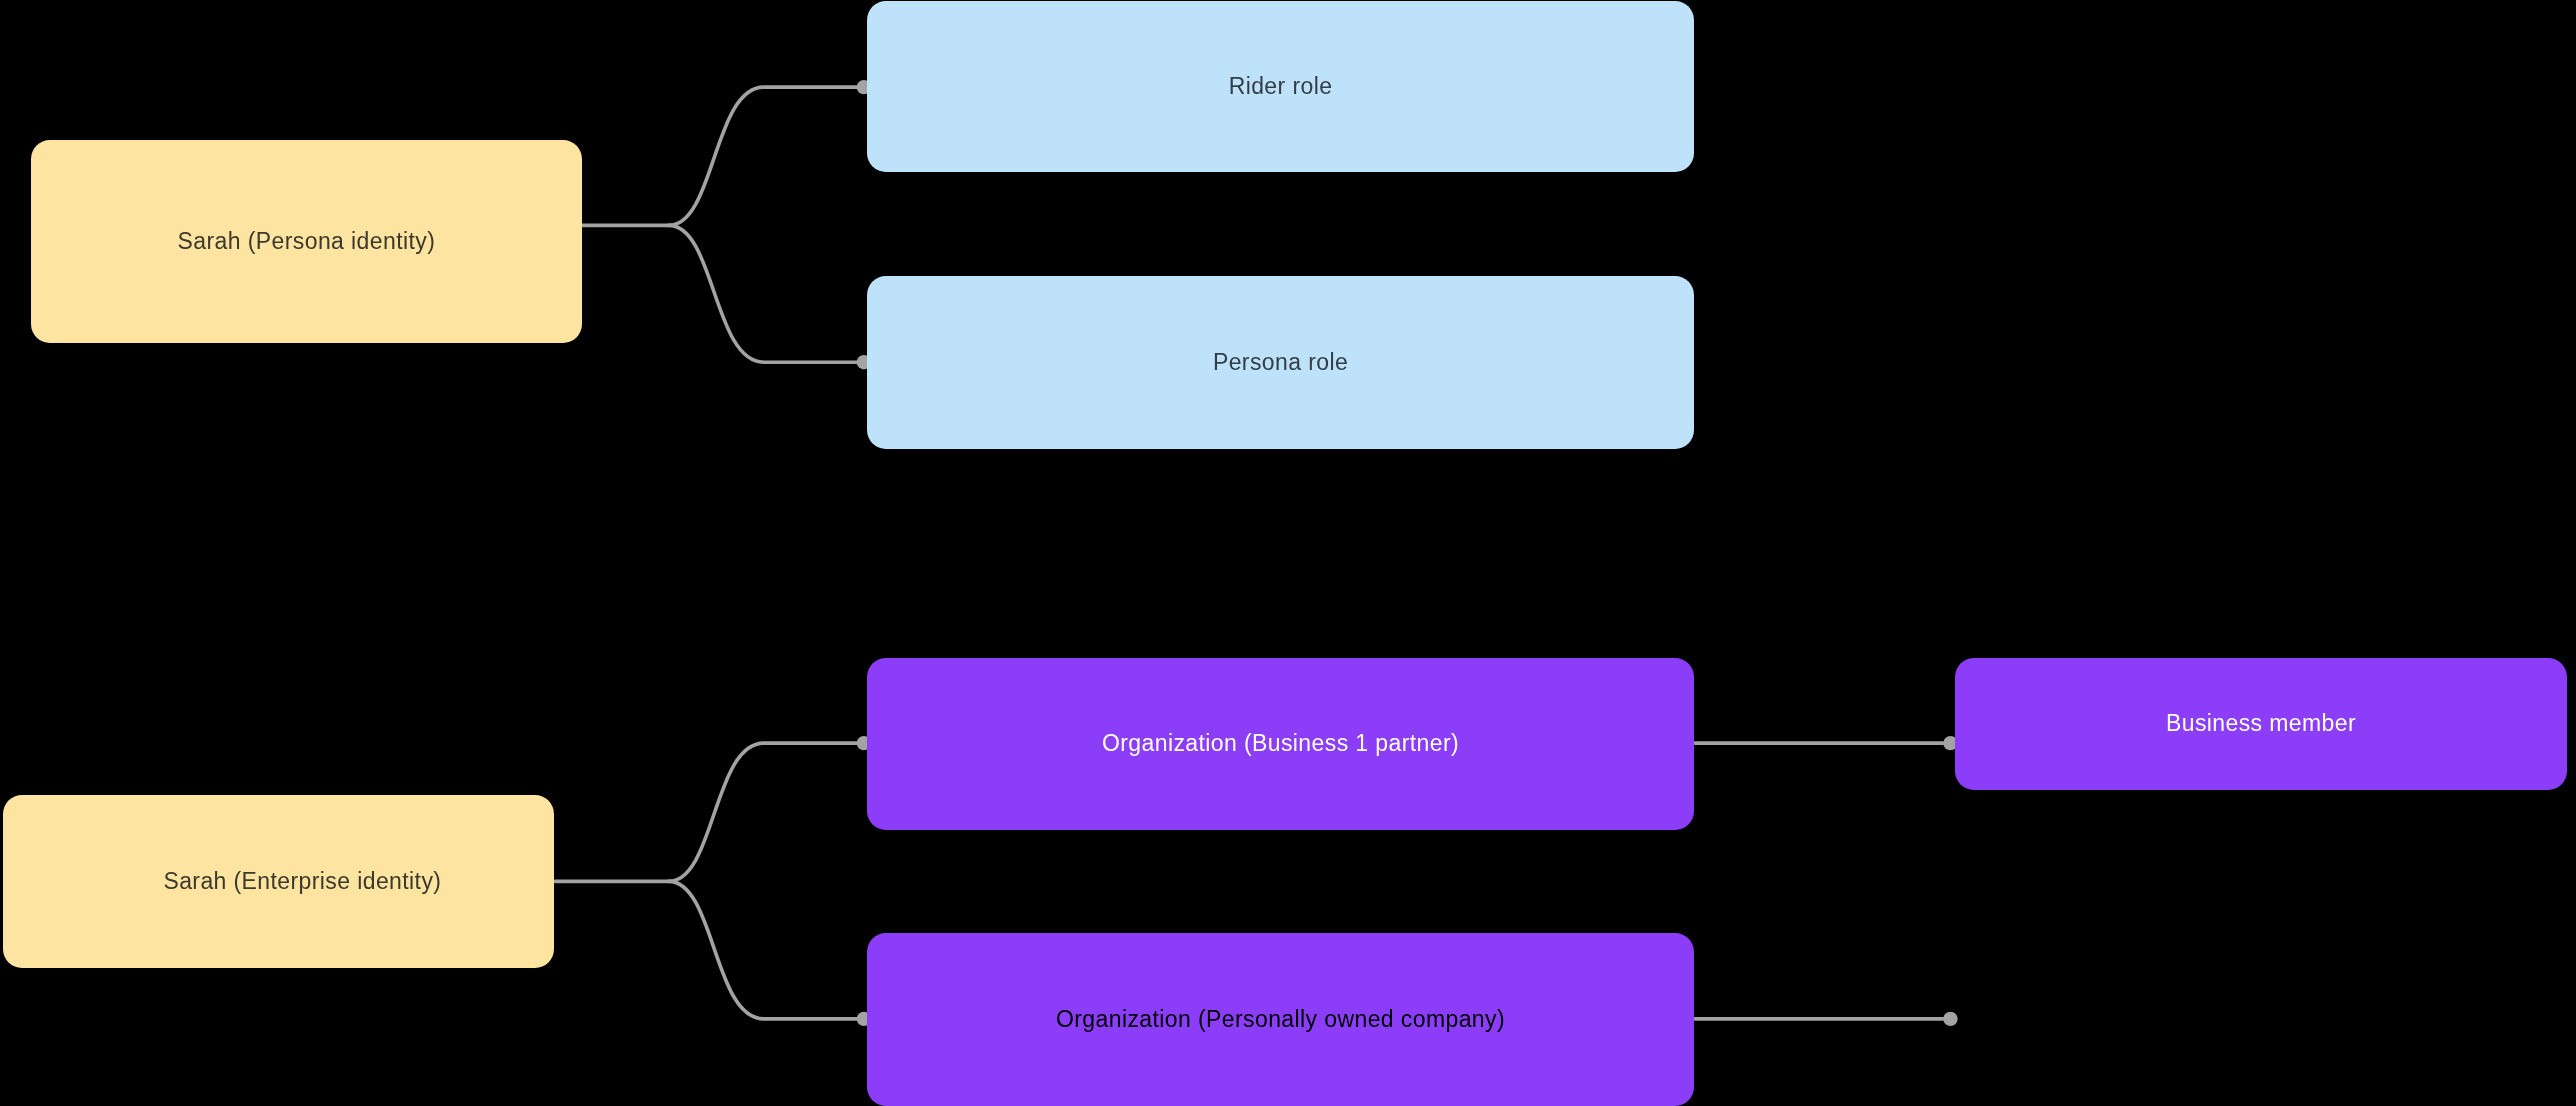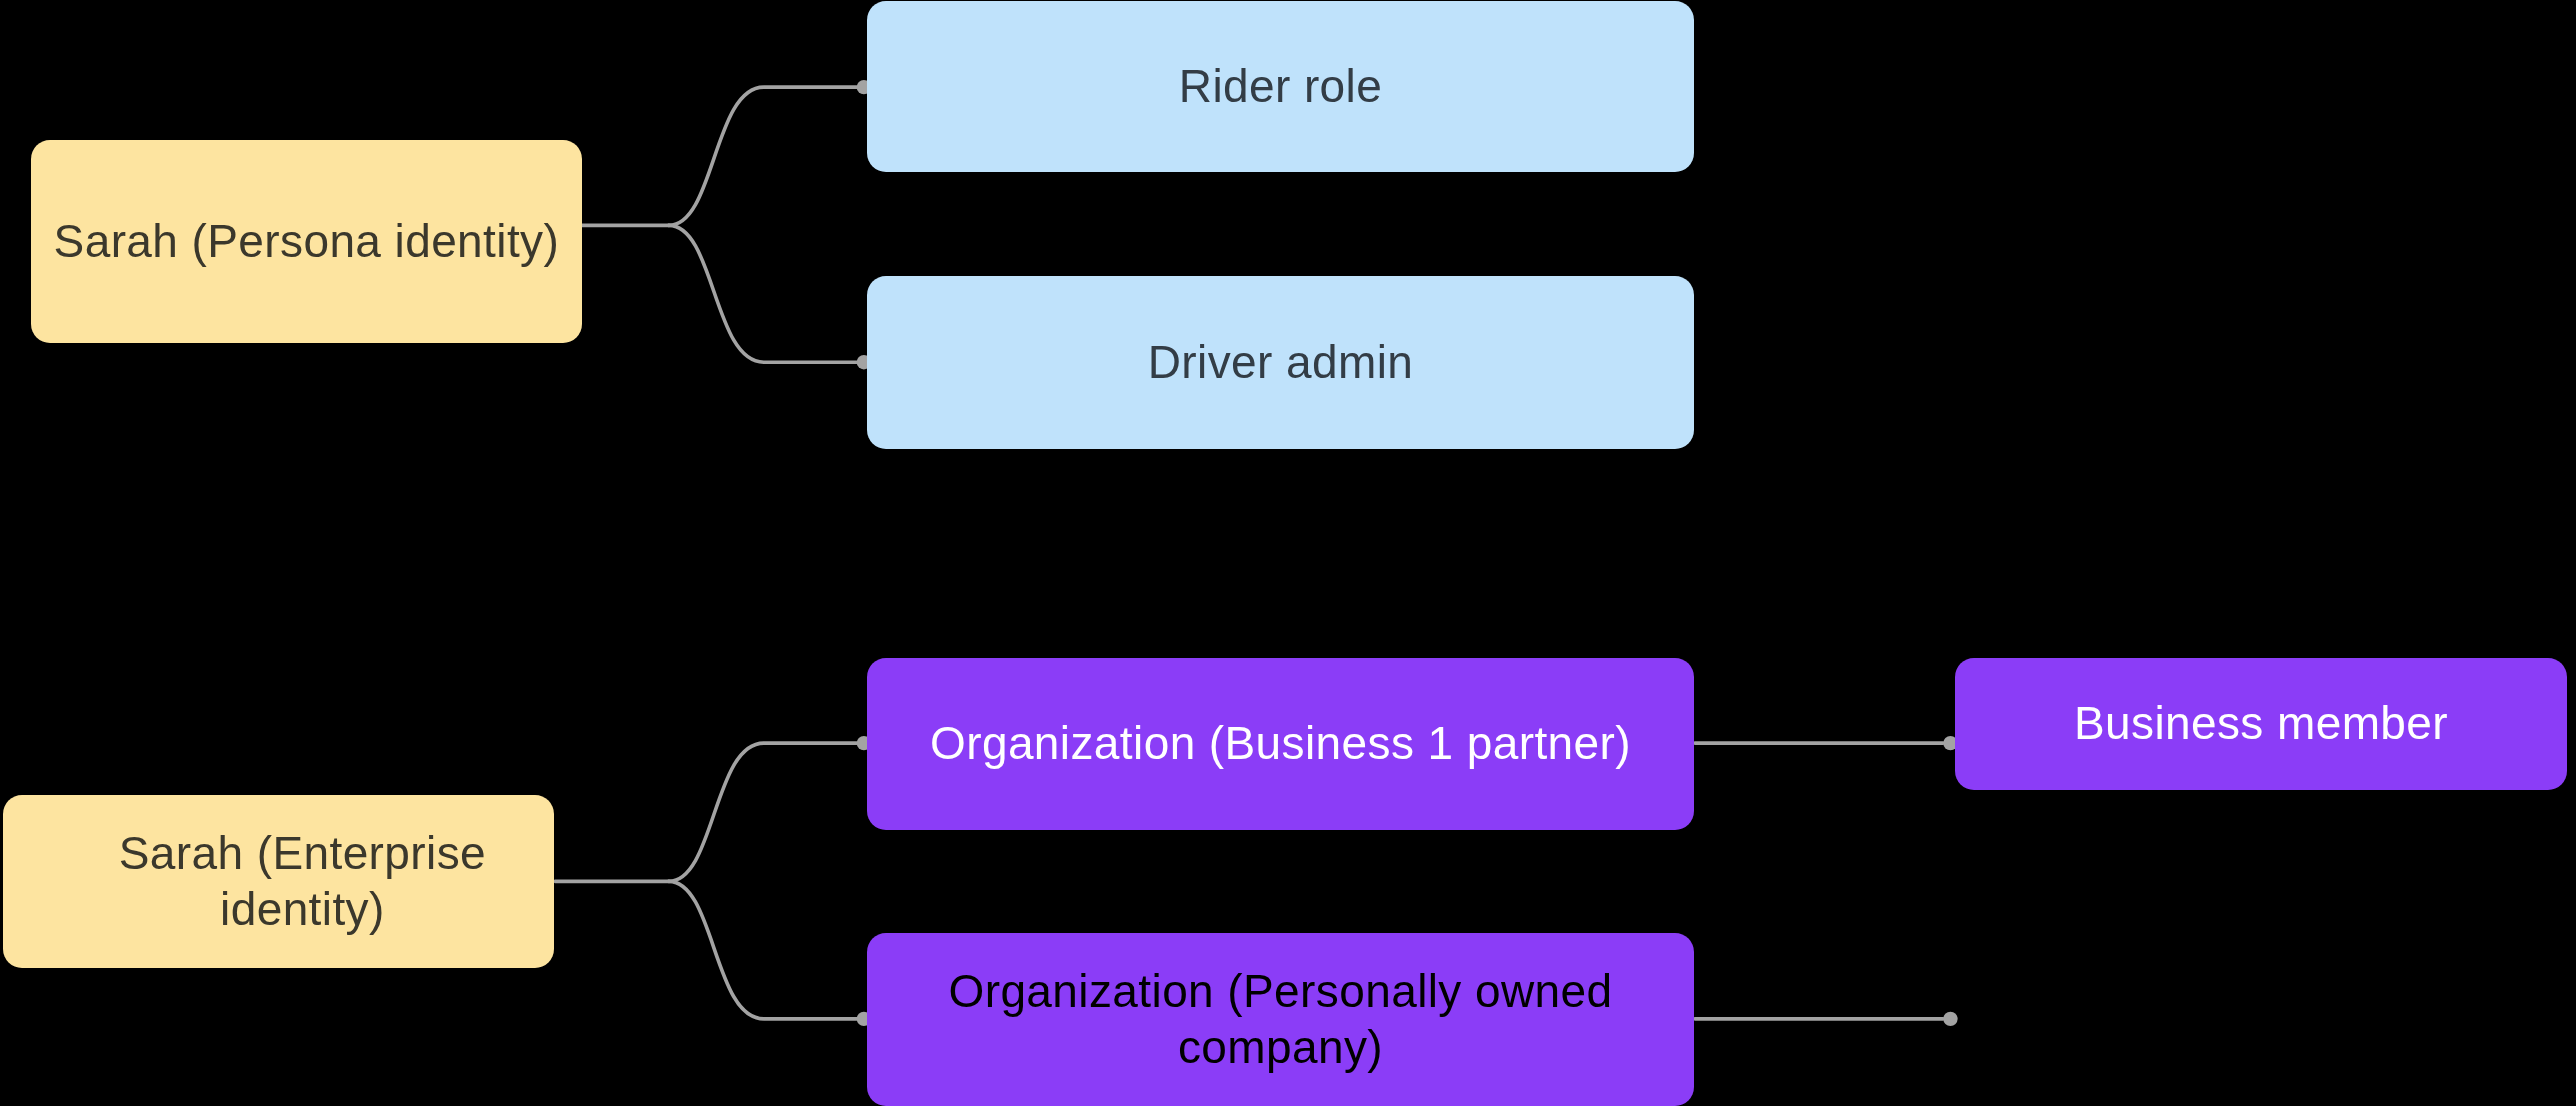--- a/index.html
+++ b/index.html
@@ -30,21 +30,21 @@
     stroke-width: 5px;
     stroke-linecap: round;
   }
   .node {
     position: absolute;
     border-radius: 19px;
     display: flex;
     align-items: center;
     justify-content: center;
     text-align: center;
-    font-size: 46px;
+    font-size: 23px;
     font-weight: 400;
     letter-spacing: 0.4px;
     line-height: 1.2;
     box-sizing: border-box;
   }
   
   .n0 { left: 2.9px;    top: 140px;  width: 551px;  height: 203px; margin-left: 28px; }
   .n1 { left: 867px; top: 1.4px;    width: 827px; height: 171px; }
   .n2 { left: 867px; top: 276px;  width: 827px; height: 173px; }
   .n3 { left: 2.9px;    top: 795px; width: 551px;  height: 173px; padding-left: 48px; }
@@ -81,21 +81,21 @@
 
   <div class="node n0" style="background: rgb(253, 228, 160); color: rgb(59, 56, 44);">
     <span class="label">Sarah (Persona identity)</span>
   </div>
 
   <div class="node n1" style="background: rgb(191, 226, 251); color: rgb(51, 61, 70);">
     <span class="label">Rider role</span>
   </div>
 
   <div class="node n2" style="background: rgb(191, 226, 251); color: rgb(51, 61, 70);">
-    <span class="label">Driver admin</span>
+    <span class="label">Persona role</span>
   </div>
 
   <div class="node n3" style="background: rgb(253, 228, 160); color: rgb(59, 56, 44);">
     <span class="label">Sarah (Enterprise identity)</span>
   </div>
 
   <div class="node n4" style="background: rgb(139, 61, 247); color: rgb(255, 255, 255);">
     <span class="label">Organization (Business 1 partner)</span>
   </div>
 

